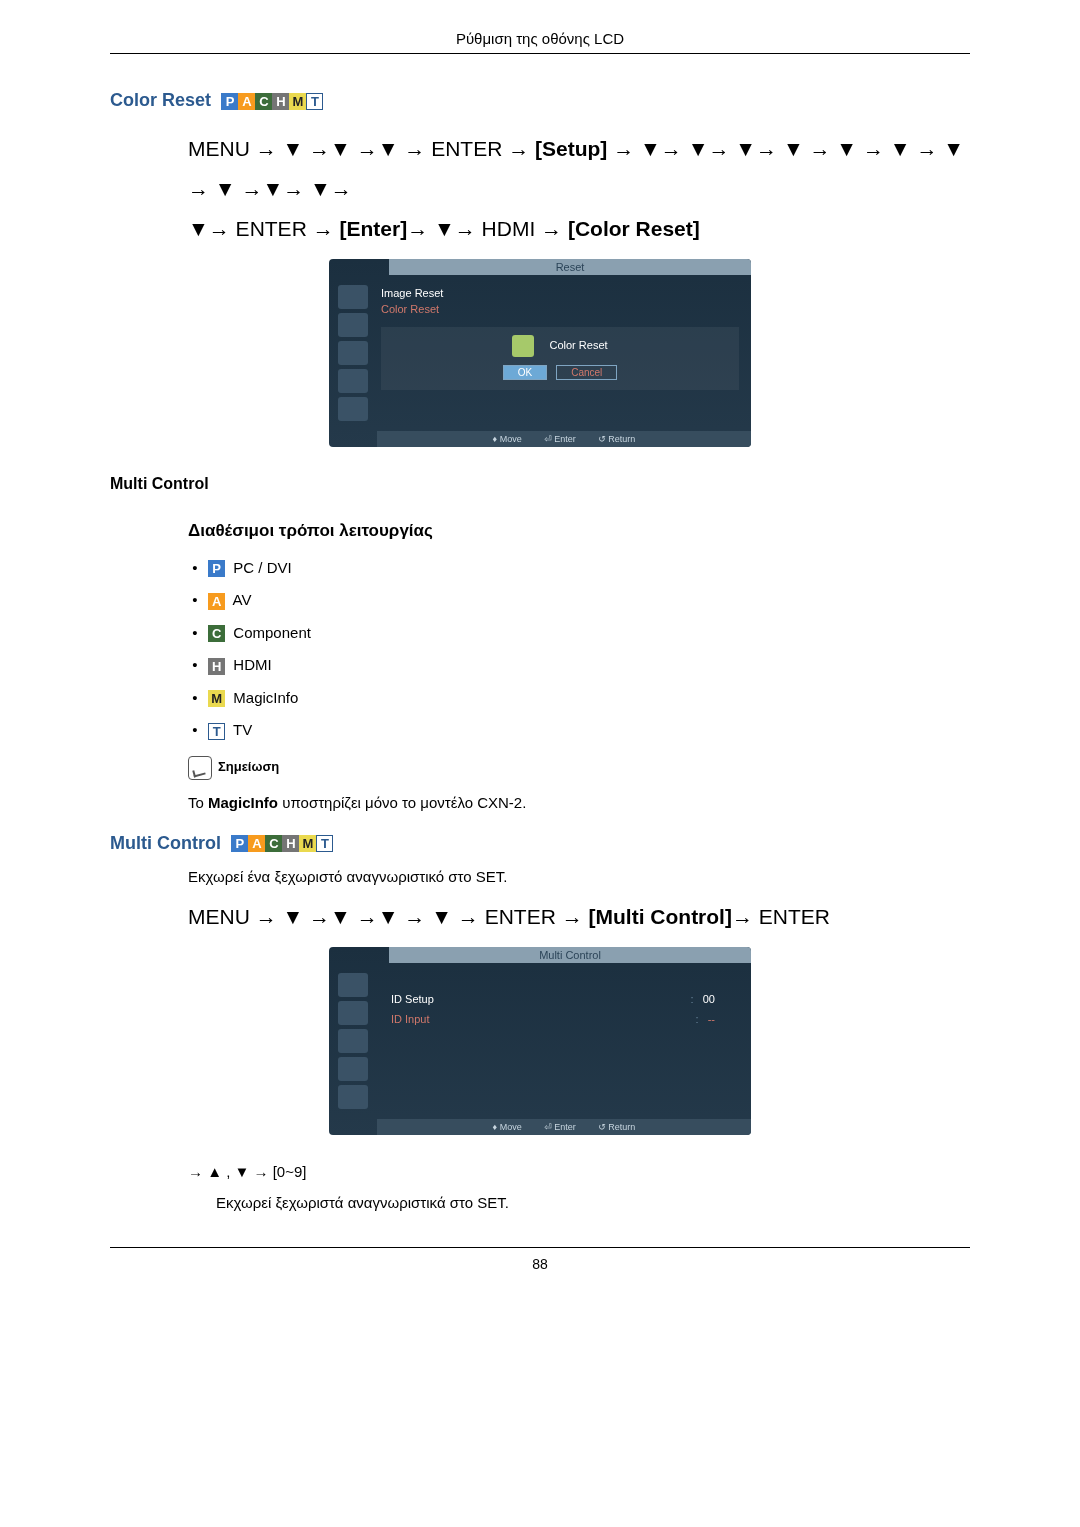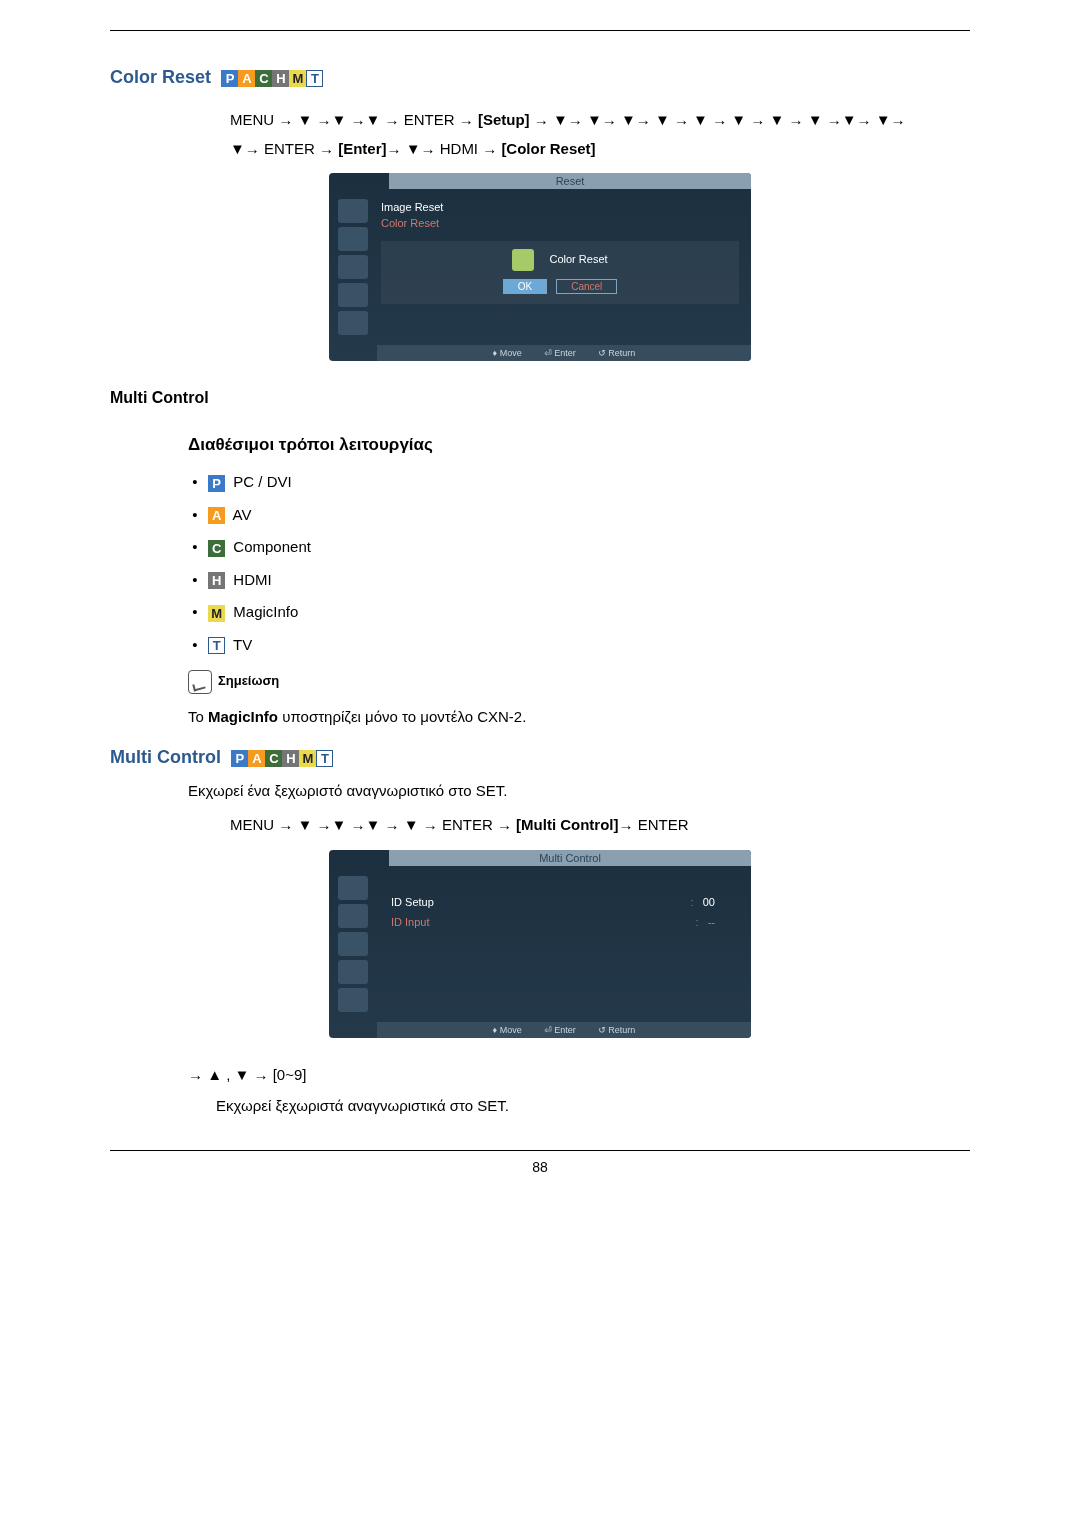--- a/index.html
+++ b/index.html
@@ -52,23 +52,23 @@
       font-family: Arial, sans-serif;
       vertical-align: middle;
     }
     .badge-p { background: #3a7ac9; }
     .badge-a { background: #f79b1e; }
     .badge-c { background: #3c6d3a; }
     .badge-h { background: #757575; color:#fff; }
     .badge-m { background: #ead94f; color:#222; }
     .badge-t { background: #fff; color:#2c5a8f; border:1px solid #2c5a8f; box-sizing:border-box; line-height:15px;}
     .nav-steps {
-      margin-left: 120px;
+      margin-left: 78px;
       margin-top: 18px;
-      font-size: 15px;
+      font-size: 21px;
       line-height: 1.9;
     }
     .bold-tag {
       font-weight: bold;
     }
     .osd-image {
       margin: 10px auto 8px auto;
       width: 422px;
       border-radius: 22px;
     }
@@ -235,20 +235,21 @@
     .page-number {
       text-align: center;
       font-size: 14px;
       margin-top: 8px;
     }
   </style>
 </head>
 <body>
 
 <div class="page">
+  <div class="header-title">Ρύθμιση της οθόνης LCD</div>
   <hr class="header-line">
 
   <div>
     <span class="section-heading">Color Reset</span>
     <span class="mode-badges">
       <span class="mode-badge badge-p">P</span><span class="mode-badge badge-a">A</span><span class="mode-badge badge-c">C</span><span class="mode-badge badge-h">H</span><span class="mode-badge badge-m">M</span><span class="mode-badge badge-t">T</span>
     </span>
 
     <div class="nav-steps">
       <span>MENU → ▼ →▼ →▼ → ENTER → </span><span class="bold-tag">[Setup]</span><span> → ▼→ ▼→ ▼→ ▼ → ▼ → ▼ → ▼ → ▼ →▼→ ▼→</span><br>

